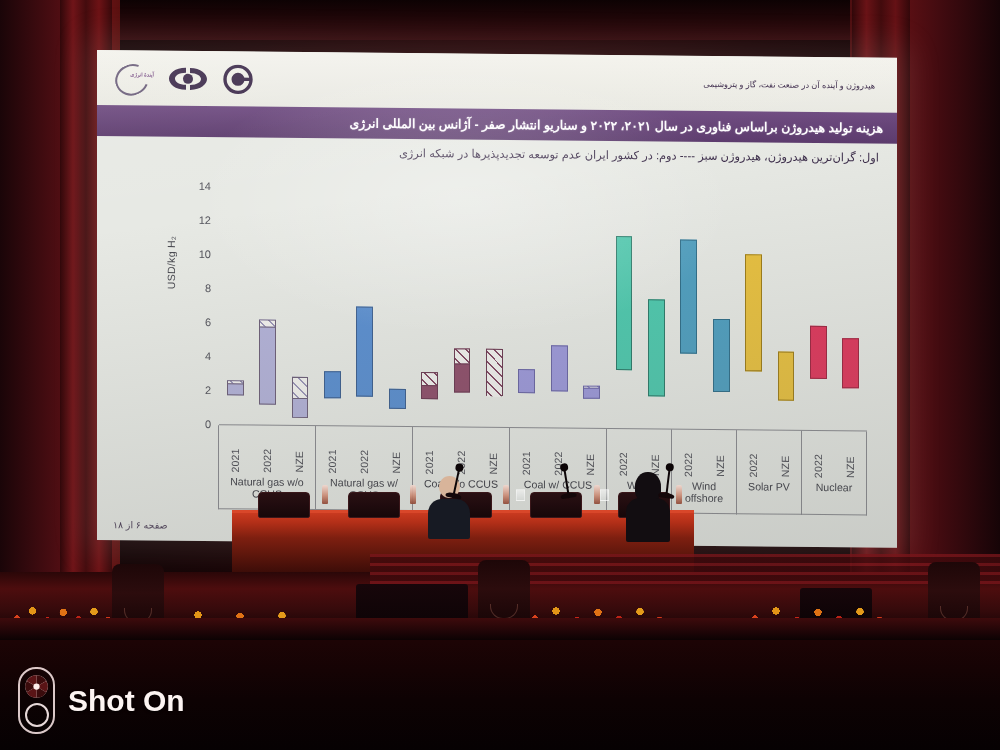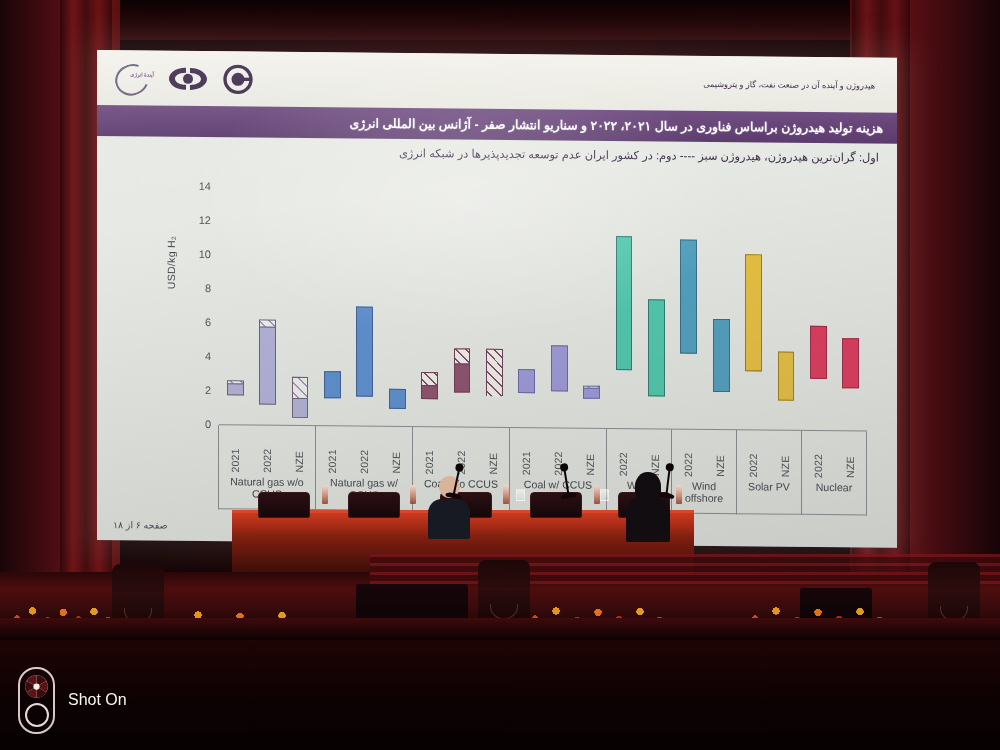--- a/index.html
+++ b/index.html
@@ -261,21 +261,21 @@
     z-index: 50;
   }
   .wm-icons { display: flex; flex-direction: column; gap: 4px; align-items: center;
     border: 2px solid rgba(255,235,235,.85); border-radius: 18px; padding: 5px 4px; }
   .wm-aperture { width: 25px; height: 25px; }
   .wm-lens {
     width: 24px; height: 24px; border-radius: 50%;
     border: 2.4px solid rgba(255,240,240,.9);
   }
   .wm-text { color: #fdf4f2; line-height: 1.06; text-shadow: 0 1px 3px rgba(0,0,0,.8); }
-  .wm-l1 { font-size: 16px; font-weight: 400; }
+  .wm-l1 { font-size: 30px; font-weight: 700; }
   .wm-l2 { font-size: 25px; font-weight: 400; letter-spacing: .4px; }
 </style>
 </head>
 <body>
 
 <div id="scene">
   <div class="wall-top"></div>
   <div class="wall-left"></div>
   <div class="wall-right"></div>
   <div class="drape-l"></div>

